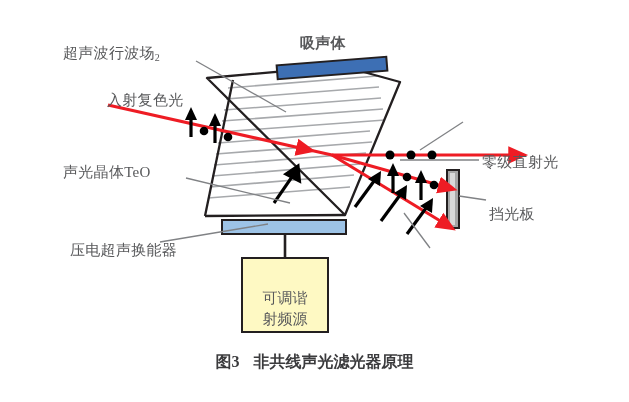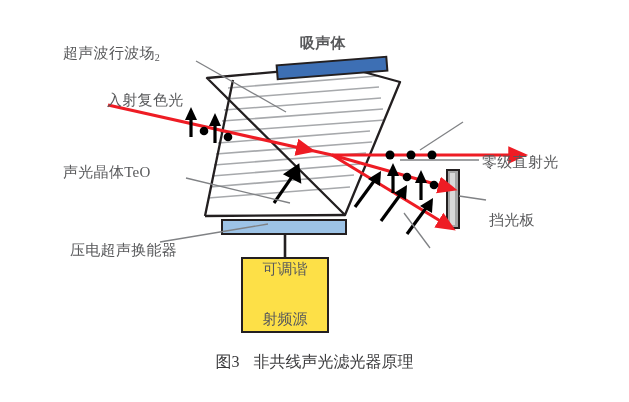--- a/index.html
+++ b/index.html
@@ -43,55 +43,55 @@
     position: relative;
     top: 3px;
   }
   #label-crystal      { left: 63px;  top: 45px; }
   #label-incident     { left: 63px;  top: 92px; margin-left: 44px; }
   #label-acoustic     { left: 63px;  top: 164px; }
   #label-transducer   { left: 30px;  top: 242px; margin-left: 40px; }
   #label-absorber     { left: 300px; top: 35px; font-weight: bold; }
   #label-order-plus1  { left: 466px; top: 112px; }
   #label-zero-order   { left: 482px; top: 154px; }
-  #label-blocker      { left: 489px; top: 212px; text-align: right; }
+  #label-blocker      { left: 489px; top: 206px; text-align: right; }
   #label-order-minus1 { left: 390px; top: 251px; }
 
   #rf-source-box {
     position: absolute;
     left: 241px;
     top: 257px;
     width: 88px;
     height: 76px;
-    background: #fde047;
+    background: #fef9c3;
     border: 2px solid #231f20;
     box-sizing: border-box;
     display: flex;
     flex-direction: column;
     align-items: center;
-    justify-content: space-between;
+    justify-content: flex-end;
   }
   #rf-source-box .rf-line {
     color: #58595b;
     font-family: "Liberation Serif", "DejaVu Serif", serif;
     font-size: 15px;
     line-height: 1.45;
     white-space: nowrap;
   }
 
   #figure-caption {
     position: absolute;
     left: 0;
     top: 352px;
     width: 629px;
     text-align: center;
     color: #3b3b3d;
     font-family: "Liberation Serif", "DejaVu Serif", serif;
     font-size: 16px;
-    font-weight: normal;
+    font-weight: bold;
     white-space: nowrap;
   }
   #figure-caption .cap-num { margin-right: 14px; }
 </style>
 </head>
 <body>
 
 <div id="figure-root">
 
   <svg id="diagram-svg" viewBox="0 0 629 402">

